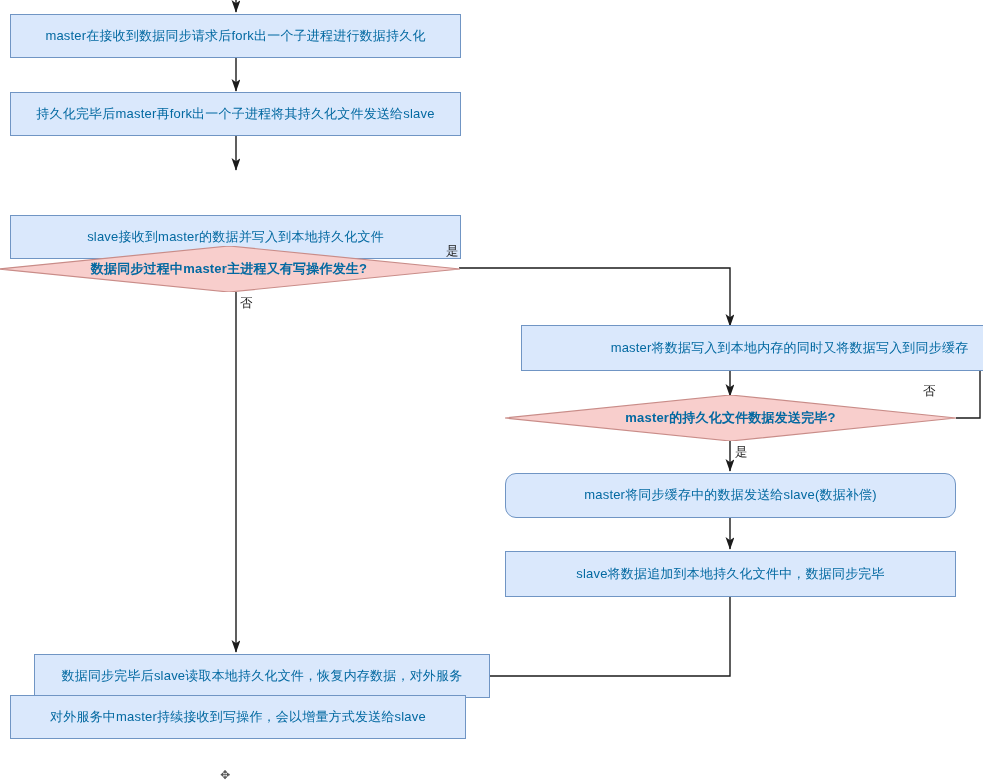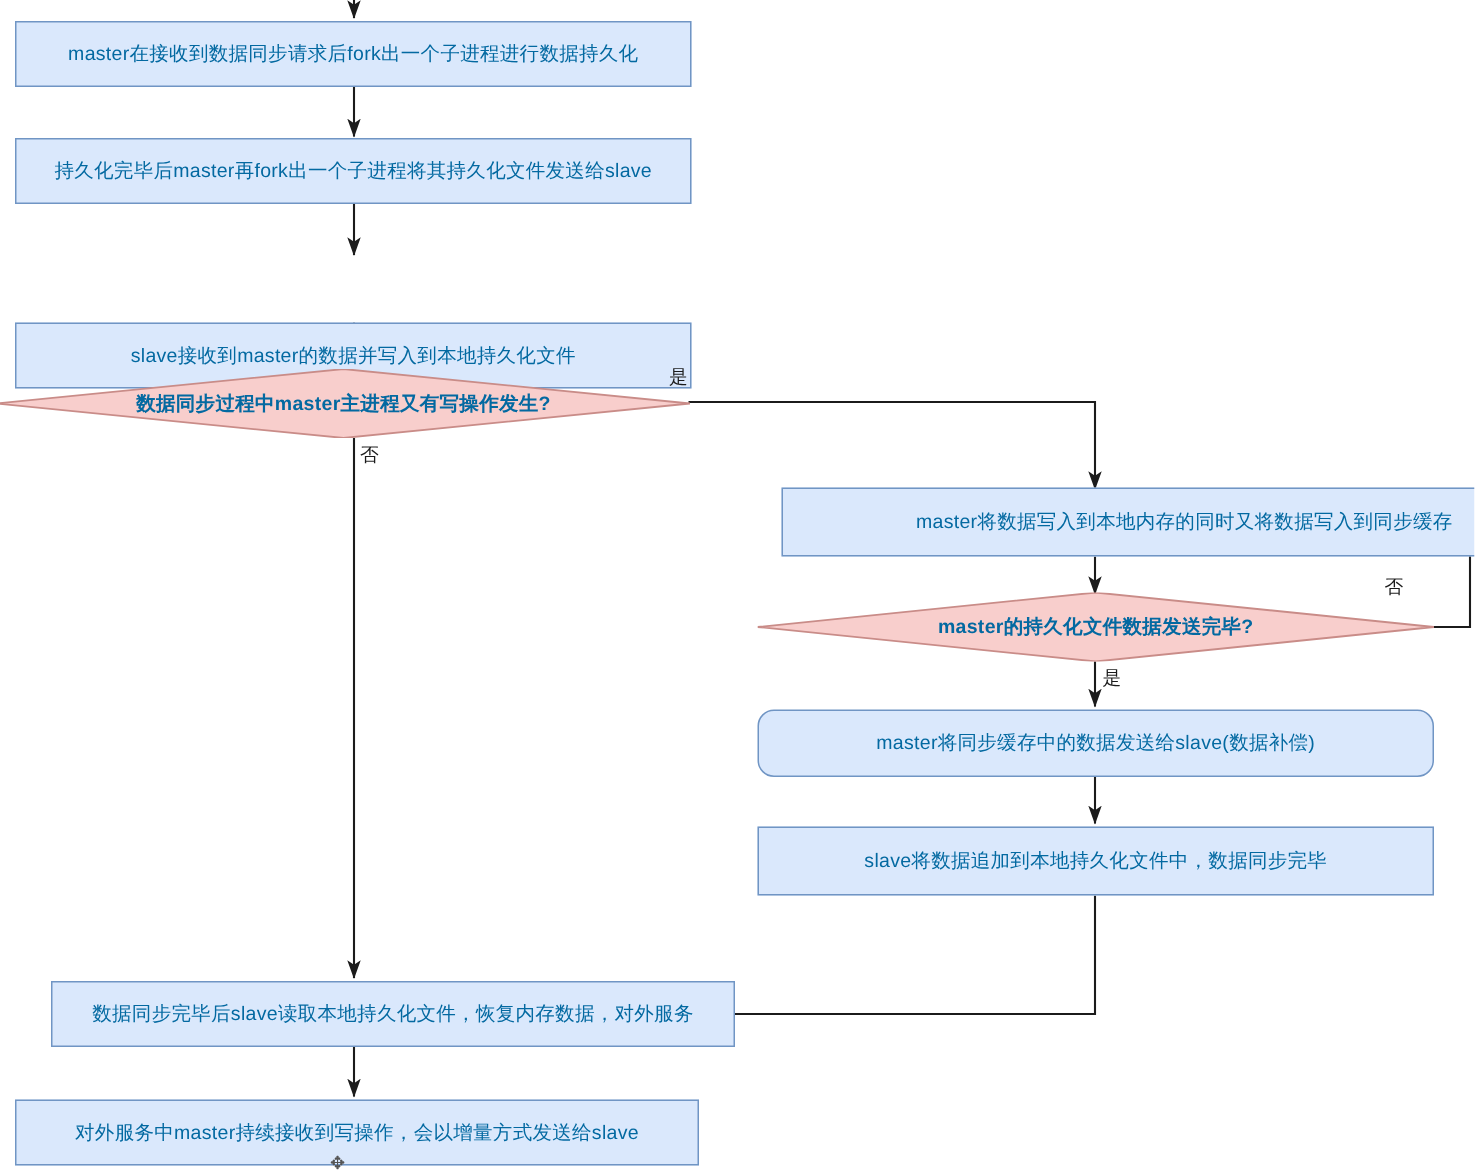--- a/index.html
+++ b/index.html
@@ -168,21 +168,21 @@
   </div>
 
   <div class="node proc" style="left:505px; top:551px; width:451px; height:46px;">
     <span>slave将数据追加到本地持久化文件中，数据同步完毕</span>
   </div>
 
   <div class="node proc" style="left:10px; top:654px; width:456px; height:44px;margin-left:24px;">
     <span>数据同步完毕后slave读取本地持久化文件，恢复内存数据，对外服务</span>
   </div>
 
-  <div class="node proc" style="left:10px; top:733px; width:456px; height:44px;">
+  <div class="node proc" style="left:10px; top:695px; width:456px; height:44px;">
     <span>对外服务中master持续接收到写操作，会以增量方式发送给slave</span>
   </div>
 
   <div class="edge-label" style="left:446px; top:243px;">是</div>
 
   <div class="edge-label" style="left:240px; top:295px;">否</div>
 
   <div class="edge-label" style="left:923px; top:383px;">否</div>
 
   <div class="edge-label" style="left:735px; top:444px;">是</div>

